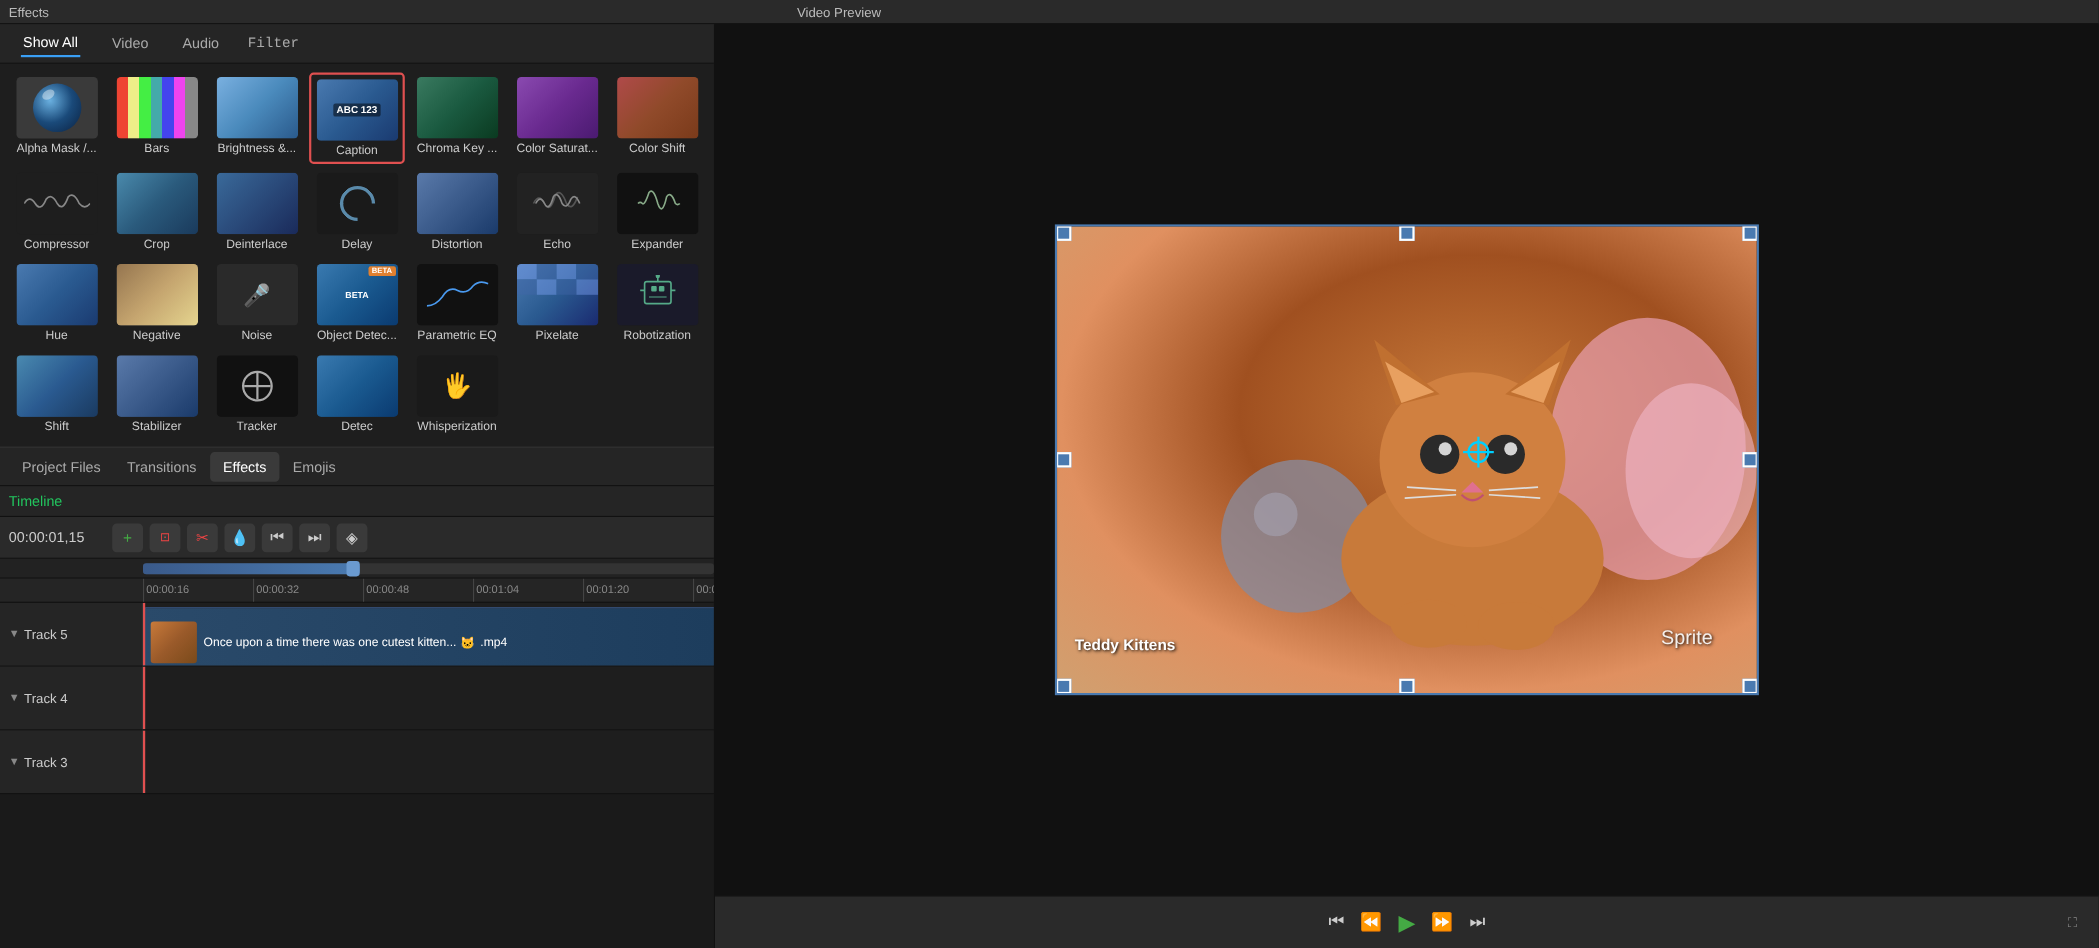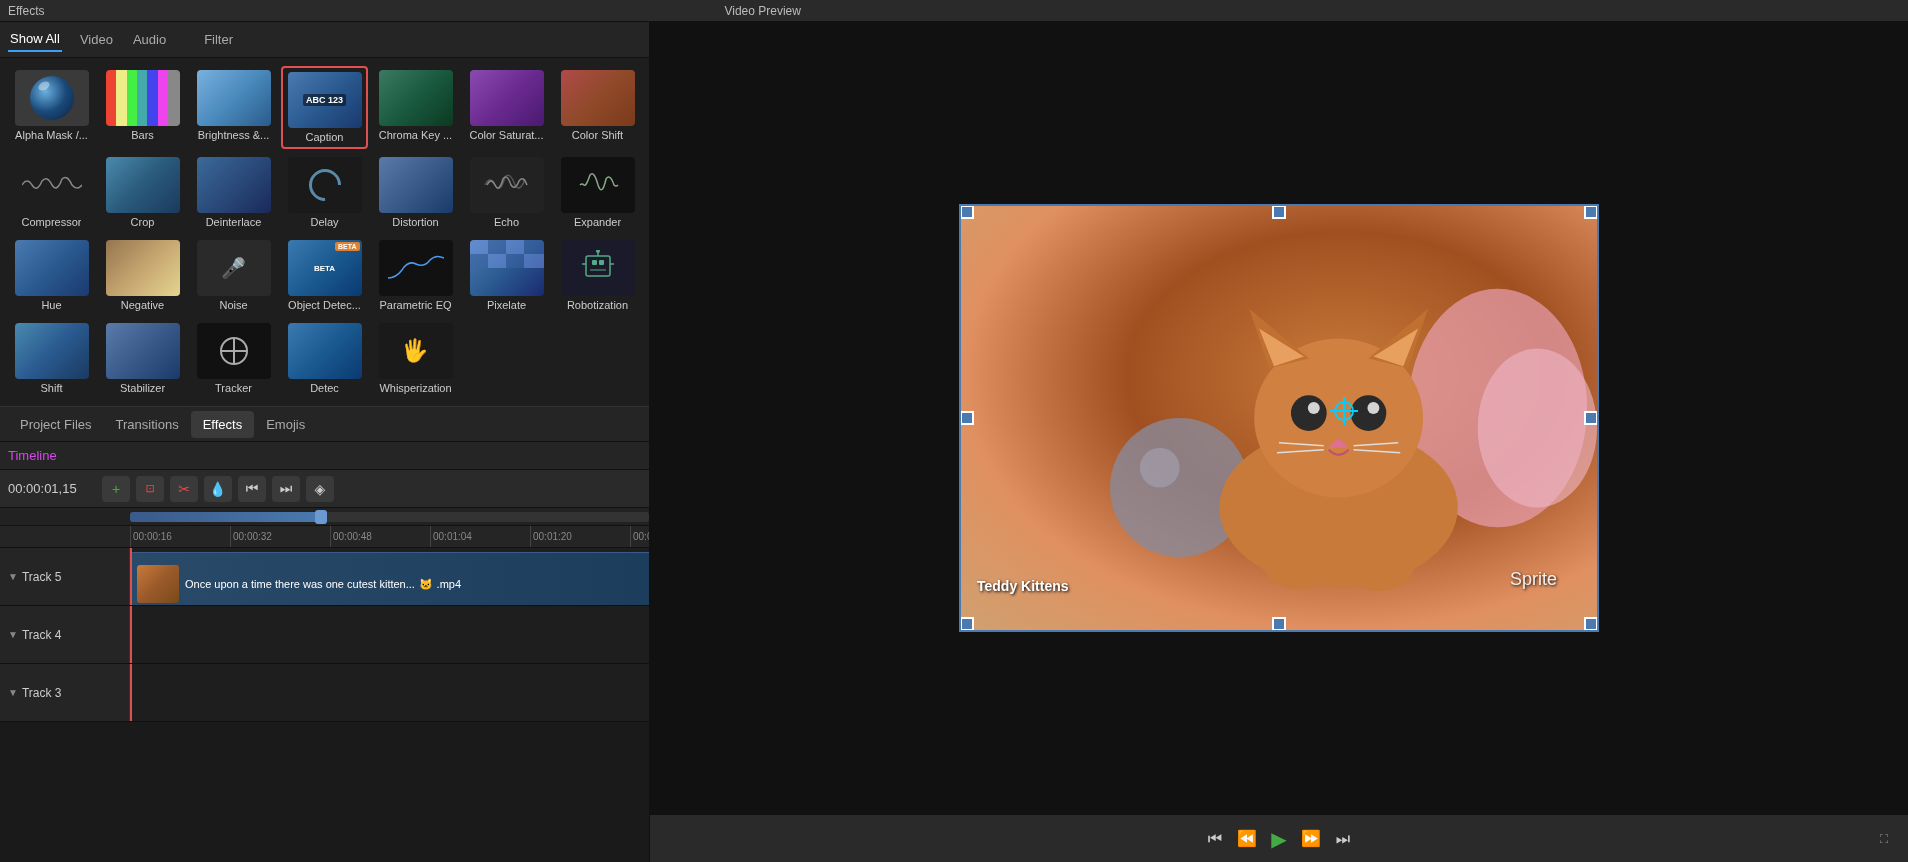--- a/index.html
+++ b/index.html
@@ -56,29 +56,31 @@
       background: #252525;
       padding: 0 8px;
       gap: 16px;
       border-bottom: 1px solid #111;
     }
     .tab-item {
       font-size: 13px;
       color: #aaa;
       cursor: pointer;
       padding: 4px 2px;
+      margin-left: 11px;
     }
     .tab-item.active {
       color: #fff;
       border-bottom: 2px solid #3a9ff5;
     }
     .tab-filter {
       font-size: 13px;
       color: #aaa;
-      margin-left: 20px;
+      margin-left: 8px;
+      font-family: Liberation Mono, monospace;
     }
 
     
     #effects-grid {
       display: grid;
       grid-template-columns: repeat(7, 1fr);
       gap: 4px;
       padding: 8px;
       background: #1e1e1e;
       max-height: 380px;
@@ -383,21 +385,21 @@
     #timeline-header {
       display: flex;
       align-items: center;
       height: 28px;
       background: #252525;
       padding: 0 8px;
       border-bottom: 1px solid #111;
     }
     #timeline-label {
       font-size: 13px;
-      color: #d946ef;
+      color: #22c55e;
     }
     #timeline-toolbar {
       display: flex;
       align-items: center;
       height: 38px;
       background: #2a2a2a;
       padding: 0 8px;
       gap: 6px;
       border-bottom: 1px solid #111;
     }

